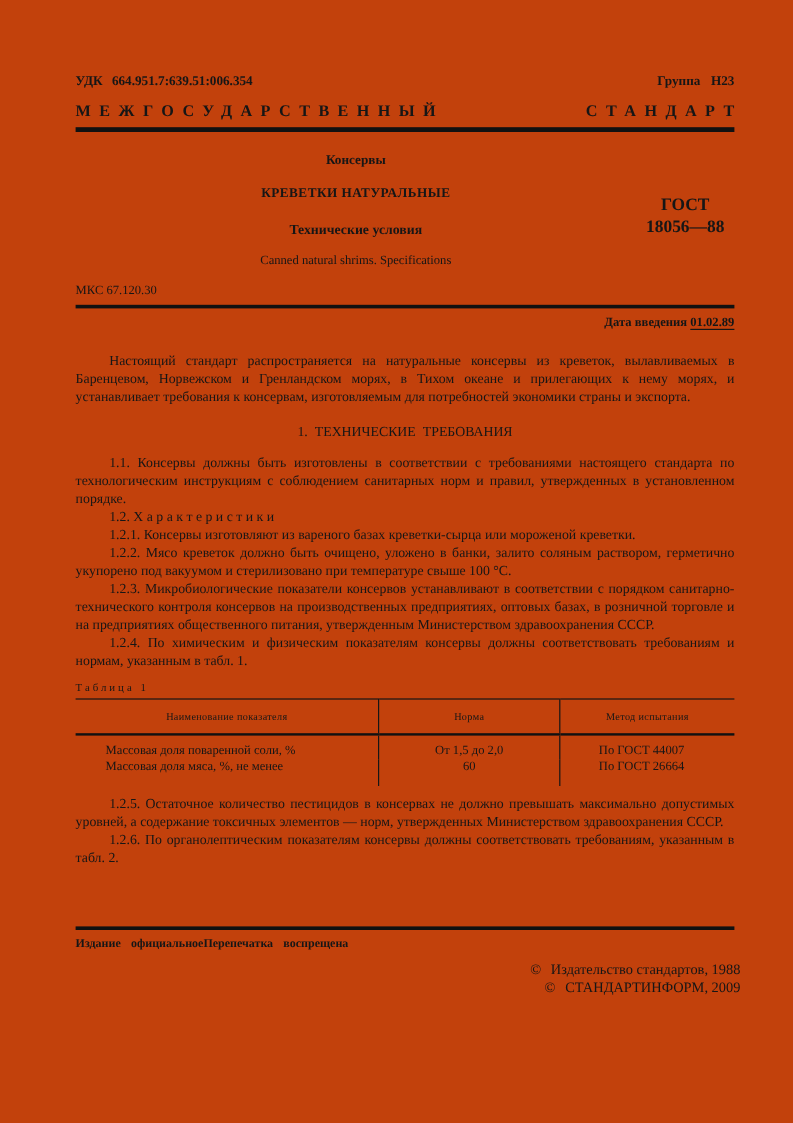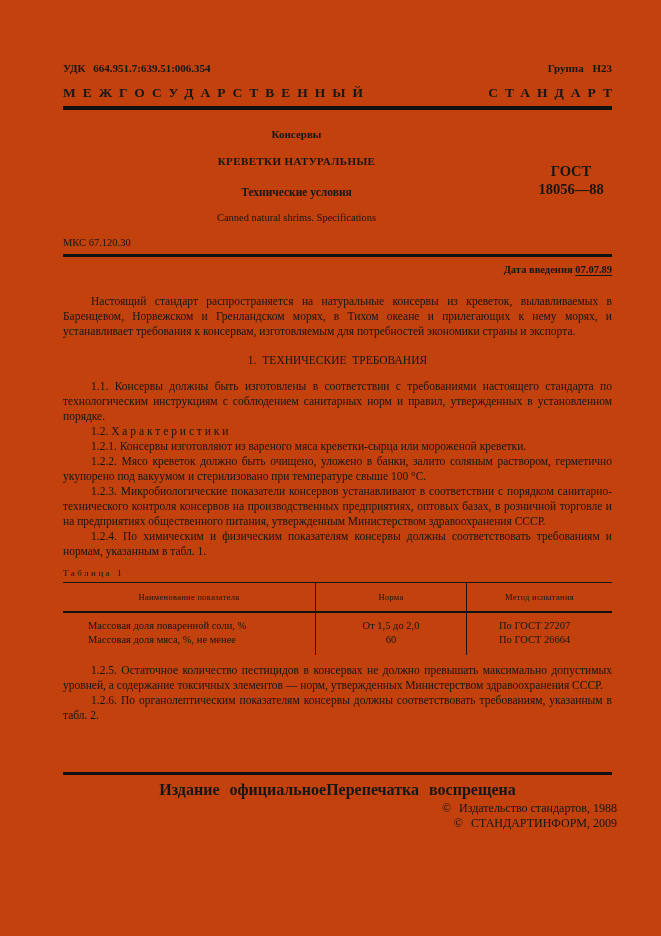--- a/index.html
+++ b/index.html
@@ -132,23 +132,23 @@
   .footer {
     position: absolute;
     left: 63px;
     width: 549px;
     top: 772px;
   }
   .footer-rule { height: 3px; }
   .footer-labels {
     margin-top: 6px;
     display: flex;
-    justify-content: center;
-    font-weight: bold;
-    font-size: 16px;
+    justify-content: flex-start;
+    font-weight: bold;
+    font-size: 10px;
   }
   .footer-labels span { word-spacing: 6px; }
 
   .copyright {
     position: absolute;
     right: 44px;
     top: 801px;
     text-align: right;
     font-size: 12px;
     line-height: 15px;
@@ -187,30 +187,30 @@
     </div>
 
     <div class="codes">
       <div>МКС 67.120.30</div>
     </div>
 
     <div class="rule rule-3 codes-rule"></div>
 
     <div class="date-row">
       <span>Дата введения</span>
-      <span class="date-value">07.07.89</span>
+      <span class="date-value">01.02.89</span>
     </div>
 
     <p class="para intro">Настоящий стандарт распространяется на натуральные консервы из креветок, вылавливаемых в Баренцевом, Норвежском и Гренландском морях, в Тихом океане и прилегающих к нему морях, и устанавливает требования к консервам, изготовляемым для потребностей экономики страны и экспорта.</p>
 
     <div class="section-heading">1. ТЕХНИЧЕСКИЕ ТРЕБОВАНИЯ</div>
 
     <p class="para">1.1. Консервы должны быть изготовлены в соответствии с требованиями настоящего стандарта по технологическим инструкциям с соблюдением санитарных норм и правил, утвержденных в установленном порядке.</p>
     <p class="para">1.2. Х а р а к т е р и с т и к и</p>
-    <p class="para">1.2.1. Консервы изготовляют из вареного мяса креветки-сырца или мороженой креветки.</p>
+    <p class="para">1.2.1. Консервы изготовляют из вареного базах креветки-сырца или мороженой креветки.</p>
     <p class="para">1.2.2. Мясо креветок должно быть очищено, уложено в банки, залито соляным раствором, герметично укупорено под вакуумом и стерилизовано при температуре свыше 100 °С.</p>
     <p class="para">1.2.3. Микробиологические показатели консервов устанавливают в соответствии с порядком санитарно-технического контроля консервов на производственных предприятиях, оптовых базах, в розничной торговле и на предприятиях общественного питания, утвержденным Министерством здравоохранения СССР.</p>
     <p class="para">1.2.4. По химическим и физическим показателям консервы должны соответствовать требованиям и нормам, указанным в табл. 1.</p>
 
     <div class="table-caption">Таблица 1</div>
 
     <table class="t1">
       <colgroup>
           <col class="c1">
           <col class="c2">
@@ -220,21 +220,21 @@
         <tr>
           <th>Наименование показателя</th>
           <th class="vline">Норма</th>
           <th class="vline">Метод испытания</th>
         </tr>
       </thead>
       <tbody>
         <tr class="first">
           <td class="name">Массовая доля поваренной соли, %</td>
           <td class="norm vline">От 1,5 до 2,0</td>
-          <td class="method vline">По ГОСТ 27207</td>
+          <td class="method vline">По ГОСТ 44007</td>
         </tr>
         <tr class="last">
           <td class="name">Массовая доля мяса, %, не менее</td>
           <td class="norm vline">60</td>
           <td class="method vline">По ГОСТ 26664</td>
         </tr>
       </tbody>
     </table>
 
     <p class="para after-table">1.2.5. Остаточное количество пестицидов в консервах не должно превышать максимально допустимых уровней, а содержание токсичных элементов — норм, утвержденных Министерством здравоохранения СССР.</p>

